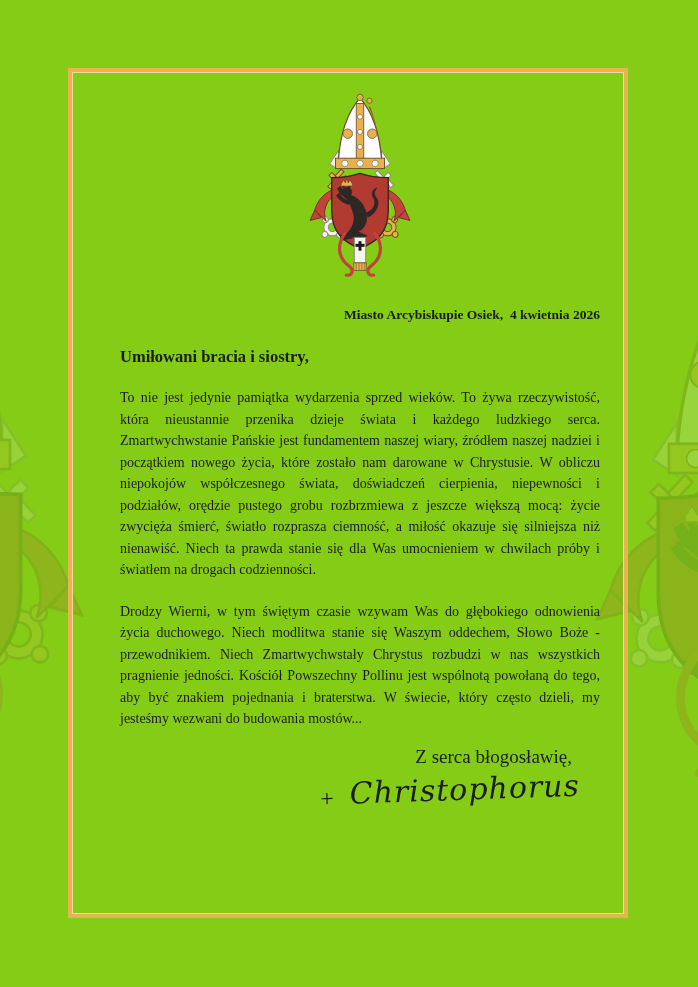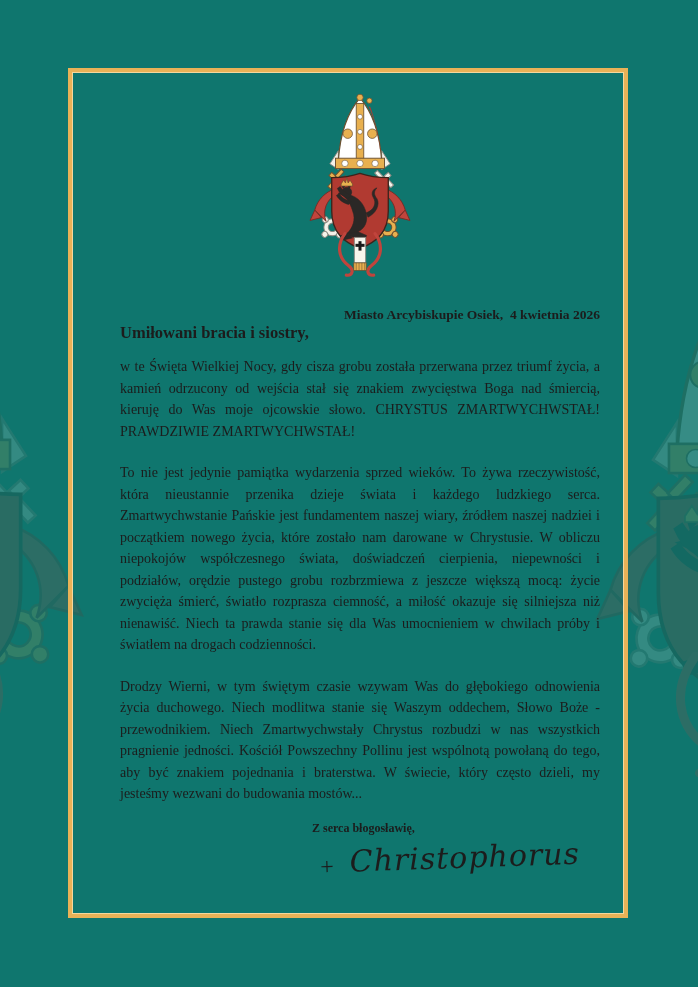--- a/index.html
+++ b/index.html
@@ -1,19 +1,19 @@
 <!DOCTYPE html>
 <html><head>
 <meta charset="utf-8">
 <style>
   html,body{margin:0;padding:0;background:#ffffff;}
   .page{
     position:relative;
     width:698px;height:987px;
-    background:#0f766e;
+    background:#84cc16;
     overflow:hidden;
     font-family:"Liberation Serif","DejaVu Serif",serif;
     color:#1c1c1c;
   }
   
   .wm{position:absolute;opacity:0.16;pointer-events:none;z-index:0;}
   .wm-left{left:-245px;top:254px;width:372px;height:531px;}
   .wm-right{left:552px;top:258px;width:372px;height:531px;}
   
   .frame{
@@ -25,33 +25,33 @@
     z-index:2;
   }
   .content{
     position:absolute;left:120px;top:88px;width:480px;z-index:3;
   }
   .emblem{display:block;margin:4px auto 0 auto;width:132px;height:189px;}
   .dateline{
     margin-top:26px;text-align:right;
     font-weight:bold;font-size:13.5px;white-space:pre;
   }
-  .salutation{font-size:16.5px;font-weight:bold;}
+  .salutation{margin-top:24px;font-size:16.5px;font-weight:bold;}
   p.body-par{
     margin:0;margin-top:20px;
     font-size:14px;line-height:21.5px;
     text-align:justify;text-justify:inter-word;
   }
   p.body-par.first{margin-top:13px;}
   .sign-block{
     position:relative;
     margin-top:16px;margin-left:auto;margin-right:2px;
     width:286px;height:118px;
   }
-  .closing{font-weight:bold;font-size:12px;text-align:left;padding-right:26px;}
+  .closing{font-weight:normal;font-size:19px;text-align:right;padding-right:26px;}
   .sig-line{
     display:flex;align-items:flex-start;gap:16px;
     margin-top:4px;padding-left:8px;
     transform:rotate(-2deg);
   }
   .sig-cross{font-size:24px;line-height:1;margin-top:10px;}
   .sig-name{
     font-size:30px;font-style:italic;
     font-family:"DejaVu Serif",serif;
     letter-spacing:1px;white-space:nowrap;
@@ -146,21 +146,20 @@
   <div class="content">
 
     <svg class="emblem" viewBox="0 0 140 200">
       <use href="#coa" xlink:href="#coa"></use>
     </svg>
 
     <div class="dateline">Miasto Arcybiskupie Osiek,  4 kwietnia 2026</div>
 
     <div class="salutation">Umiłowani bracia i siostry,</div>
 
-    <p class="body-par first">w te Święta Wielkiej Nocy, gdy cisza grobu została przerwana przez triumf życia, a kamień odrzucony od wejścia stał się znakiem zwycięstwa Boga nad śmiercią, kieruję do Was moje ojcowskie słowo. CHRYSTUS ZMARTWYCHWSTAŁ! PRAWDZIWIE ZMARTWYCHWSTAŁ!</p>
     <p class="body-par">To nie jest jedynie pamiątka wydarzenia sprzed wieków. To żywa rzeczywistość, która nieustannie przenika dzieje świata i każdego ludzkiego serca. Zmartwychwstanie Pańskie jest fundamentem naszej wiary, źródłem naszej nadziei i początkiem nowego życia, które zostało nam darowane w Chrystusie. W obliczu niepokojów współczesnego świata, doświadczeń cierpienia, niepewności i podziałów, orędzie pustego grobu rozbrzmiewa z jeszcze większą mocą: życie zwycięża śmierć, światło rozprasza ciemność, a miłość okazuje się silniejsza niż nienawiść. Niech ta prawda stanie się dla Was umocnieniem w chwilach próby i światłem na drogach codzienności.</p>
     <p class="body-par">Drodzy Wierni, w tym świętym czasie wzywam Was do głębokiego odnowienia życia duchowego. Niech modlitwa stanie się Waszym oddechem, Słowo Boże - przewodnikiem. Niech Zmartwychwstały Chrystus rozbudzi w nas wszystkich pragnienie jedności. Kościół Powszechny Pollinu jest wspólnotą powołaną do tego, aby być znakiem pojednania i braterstwa. W świecie, który często dzieli, my jesteśmy wezwani do budowania mostów...</p>
 
     <div class="sign-block">
       <div class="closing">Z serca błogosławię,</div>
       <div class="sig-line">
         <span class="sig-cross">+</span>
         <span class="sig-name">Christophorus</span>
       </div>
 

